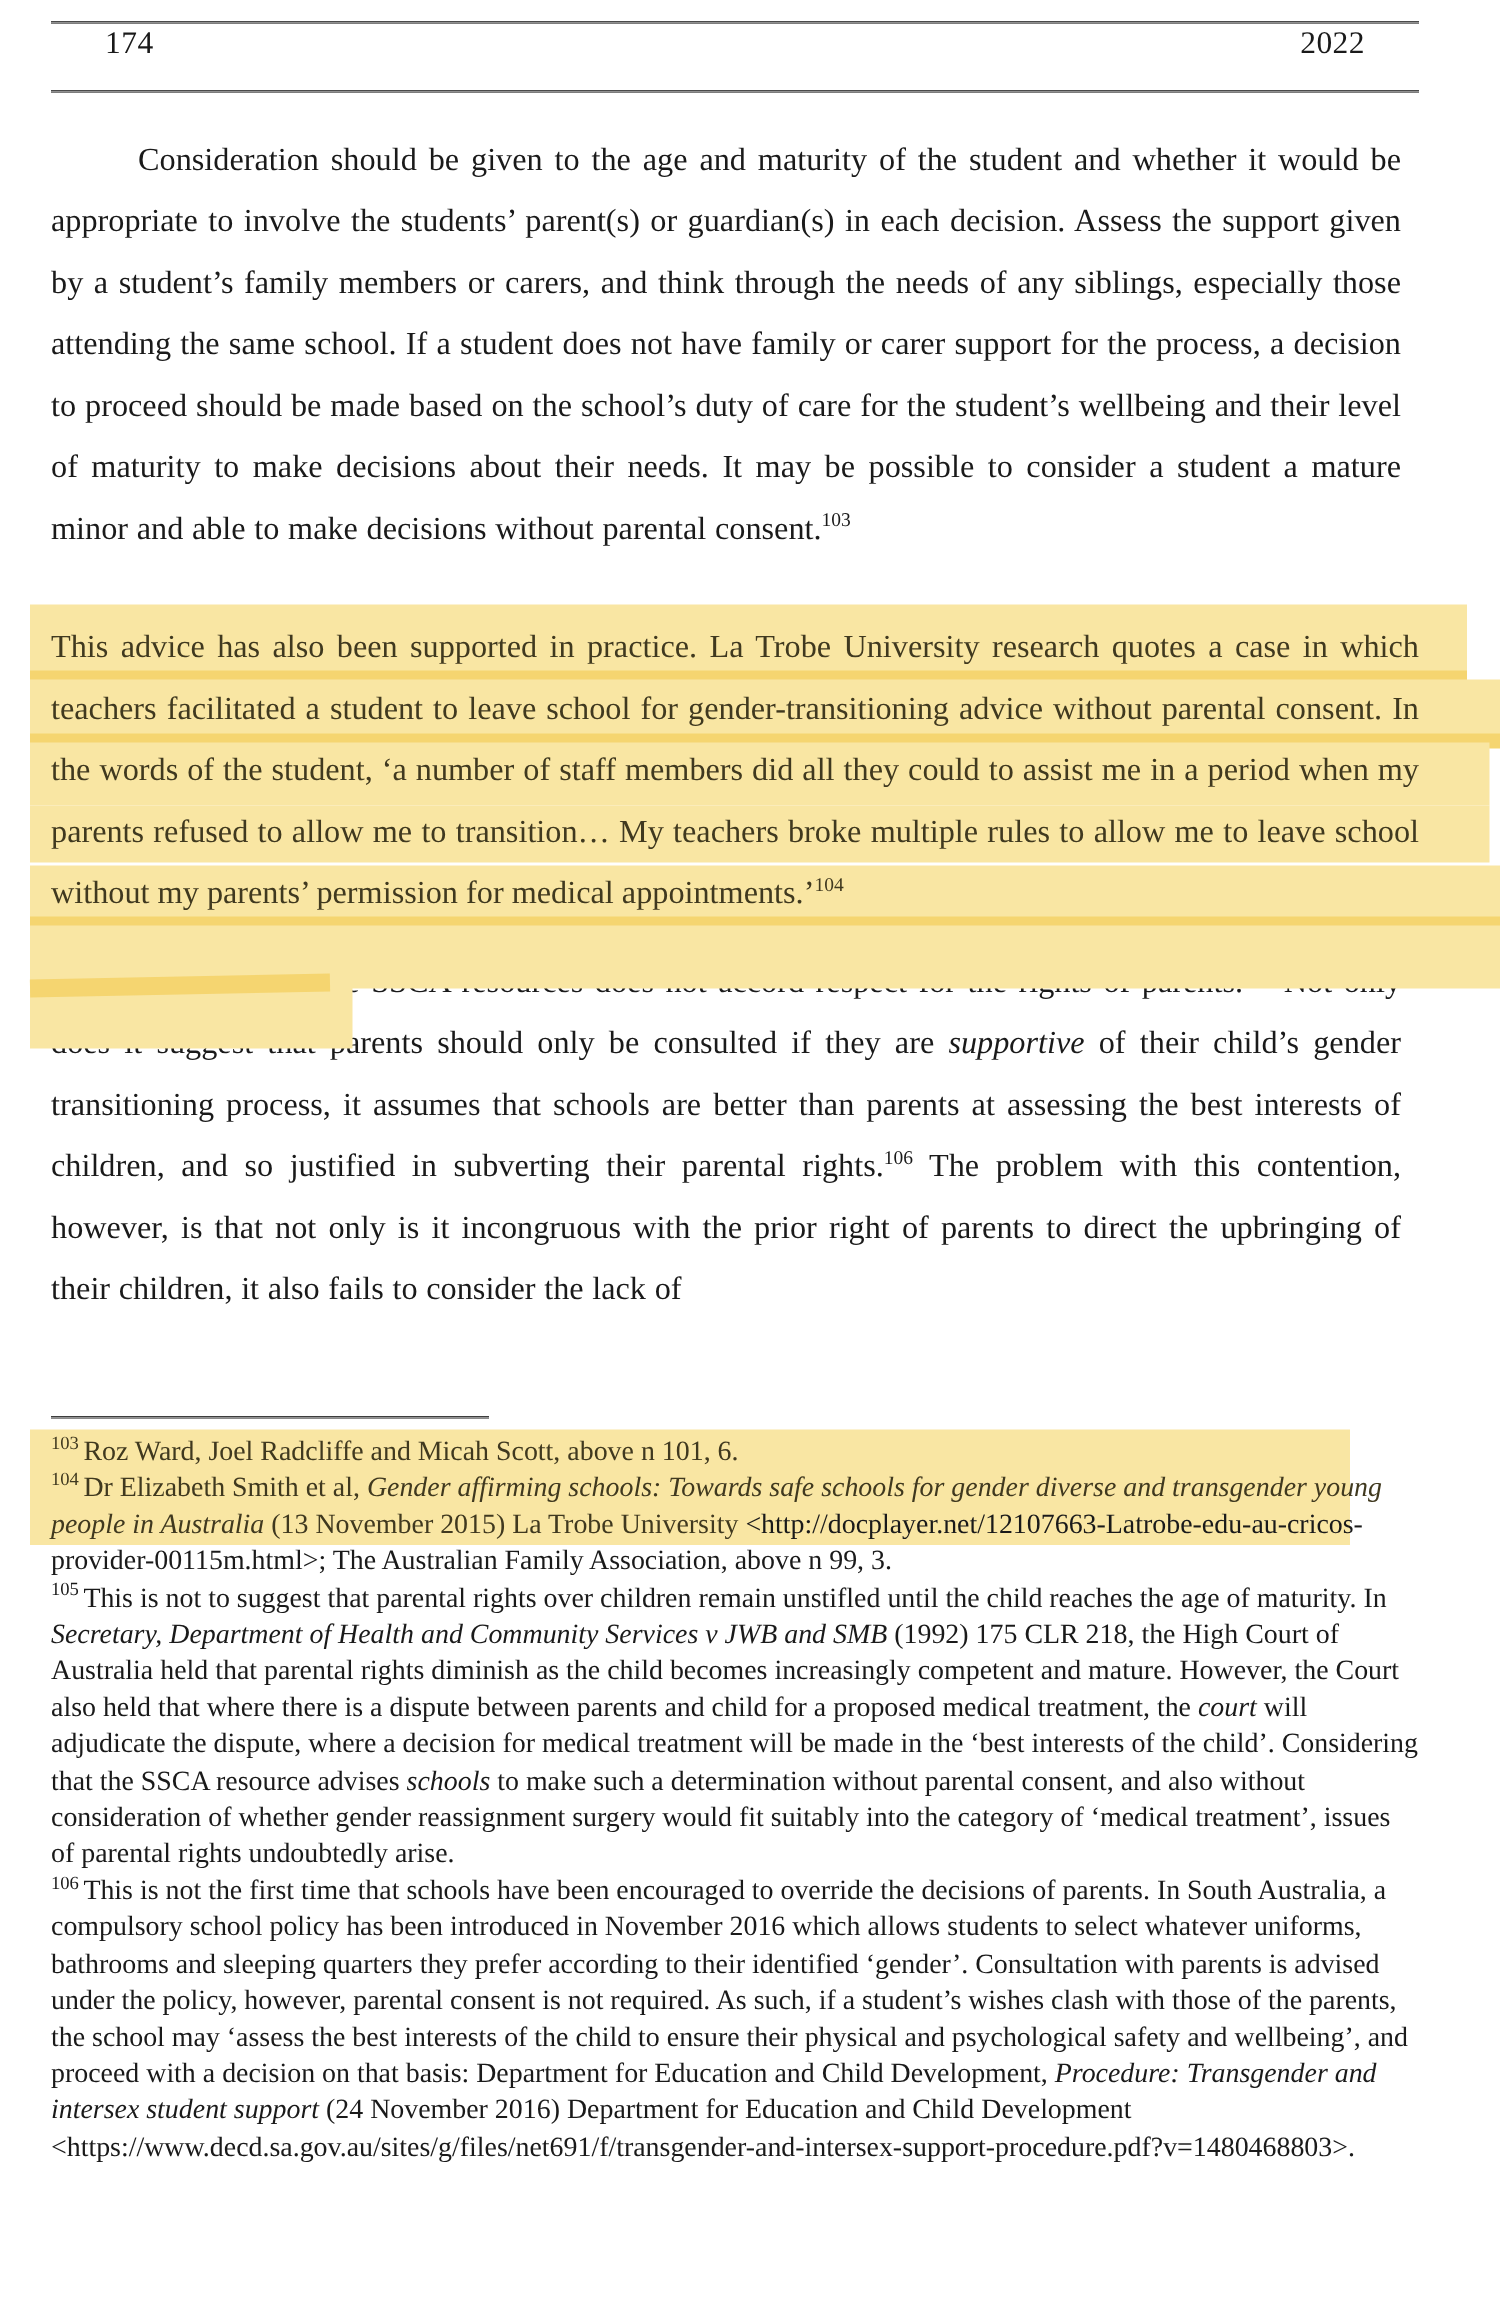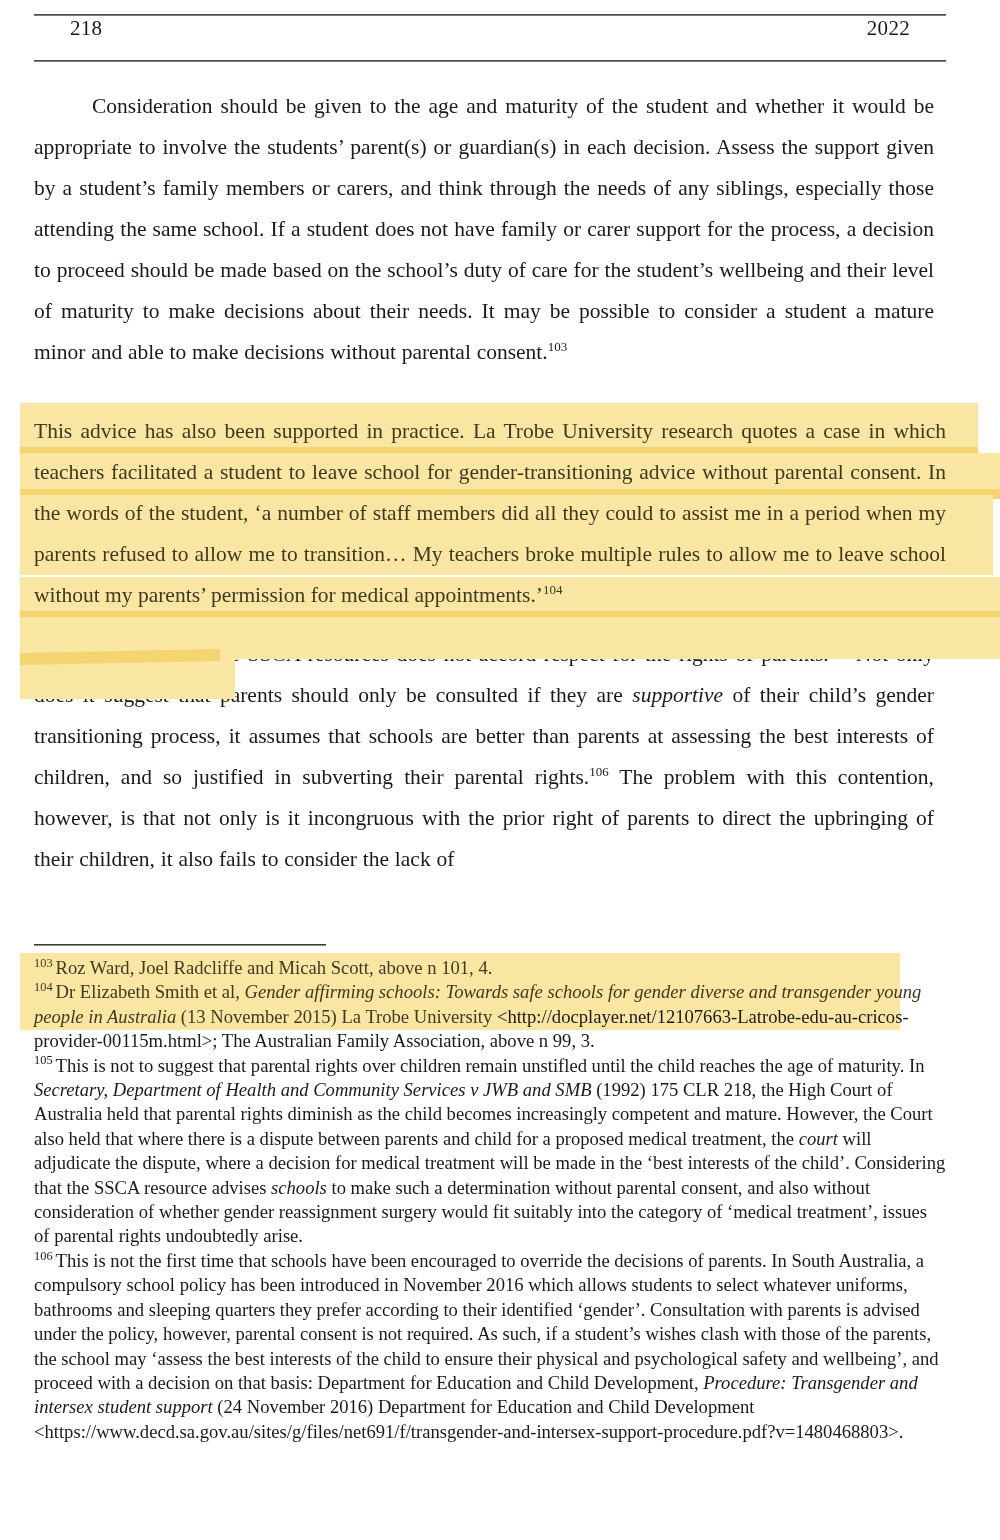--- a/index.html
+++ b/index.html
@@ -159,21 +159,21 @@
   .fn-hlt { color: #40391f; }
 </style>
 </head>
 <body>
 
 <div class="page">
 
   <div class="header">
     <div class="header-rule-top"></div>
     <div class="header-row">
-      <span class="header-pageno">218</span>
+      <span class="header-pageno">174</span>
       <span class="header-year">2022</span>
     </div>
     <div class="header-rule-bottom"></div>
   </div>
 
   <div class="body-area">
 
     <p class="body-para"><span>Consideration should be given to the age and maturity of the student and whether it would be appropriate to involve the students’ parent(s) or guardian(s) in each decision. Assess the support given by a student’s family members or carers, and think through the needs of any siblings, especially those attending the same school. If a student does not have family or carer support for the process, a decision to proceed should be made based on the school’s duty of care for the student’s wellbeing and their level of maturity to make decisions about their needs. It may be possible to consider a student a mature minor and able to make decisions without parental consent.</span><sup class="fn">103</sup></p>
 
     <div class="blockquote-wrap">
@@ -196,21 +196,21 @@
     <p class="body-para noindent"><span>Such instruction by the SSCA resources does not accord respect for the rights of parents.</span><sup class="fn">105</sup> <span>Not only does it suggest that parents should only be consulted if they are </span><i>supportive</i><span> of their child’s gender transitioning process, it assumes that schools are better than parents at assessing the best interests of children, and so justified in subverting their parental rights.</span><sup class="fn">106</sup> <span>The problem with this contention, however, is that not only is it incongruous with the prior right of parents to direct the upbringing of their children, it also fails to consider the lack of</span></p>
 
   </div>
 
   <div class="footnote-area">
     <div class="fn-rule"></div>
 
     <div class="fn-list">
       <div class="fn-hl" style="left:-14px; top:-3px; width:880px; height:77px;"></div>
 
-      <p class="fn-item fn-hlt"><sup class="fn-marker">103</sup><span>Roz Ward, Joel Radcliffe and Micah Scott, above n 101, 4.</span></p>
+      <p class="fn-item fn-hlt"><sup class="fn-marker">103</sup><span>Roz Ward, Joel Radcliffe and Micah Scott, above n 101, 6.</span></p>
 
       <p class="fn-item"><sup class="fn-marker fn-hlt">104</sup><span class="fn-hlt">Dr Elizabeth Smith et al, </span><i class="fn-hlt">Gender affirming schools: Towards safe schools for gender diverse and transgender young people in Australia</i><span class="fn-hlt"> (13 November 2015) La Trobe University </span><span>&lt;http://docplayer.net/12107663-Latrobe-edu-au-cricos-provider-00115m.html&gt;</span><span>; The Australian Family Association, above n 99, 3.</span></p>
 
       <p class="fn-item"><sup class="fn-marker">105</sup><span>This is not to suggest that parental rights over children remain unstifled until the child reaches the age of maturity. In </span><i>Secretary, Department of Health and Community Services v JWB and SMB</i><span> (1992) 175 CLR 218, the High Court of Australia held that parental rights diminish as the child becomes increasingly competent and mature. However, the Court also held that where there is a dispute between parents and child for a proposed medical treatment, the </span><i>court</i><span> will adjudicate the dispute, where a decision for medical treatment will be made in the ‘best interests of the child’. Considering that the SSCA resource advises </span><i>schools</i><span> to make such a determination without parental consent, and also without consideration of whether gender reassignment surgery would fit suitably into the category of ‘medical treatment’, issues of parental rights undoubtedly arise.</span></p>
 
       <p class="fn-item"><sup class="fn-marker">106</sup><span>This is not the first time that schools have been encouraged to override the decisions of parents. In South Australia, a compulsory school policy has been introduced in November 2016 which allows students to select whatever uniforms, bathrooms and sleeping quarters they prefer according to their identified ‘gender’. Consultation with parents is advised under the policy, however, parental consent is not required. As such, if a student’s wishes clash with those of the parents, the school may ‘assess the best interests of the child to ensure their physical and psychological safety and wellbeing’, and proceed with a decision on that basis: Department for Education and Child Development, </span><i>Procedure: Transgender and intersex student support</i><span> (24 November 2016) Department for Education and Child Development </span><span>&lt;https://www.decd.sa.gov.au/sites/g/files/net691/f/transgender-and-intersex-support-procedure.pdf?v=1480468803&gt;.</span></p>
     </div>
   </div>
 
 </div>

